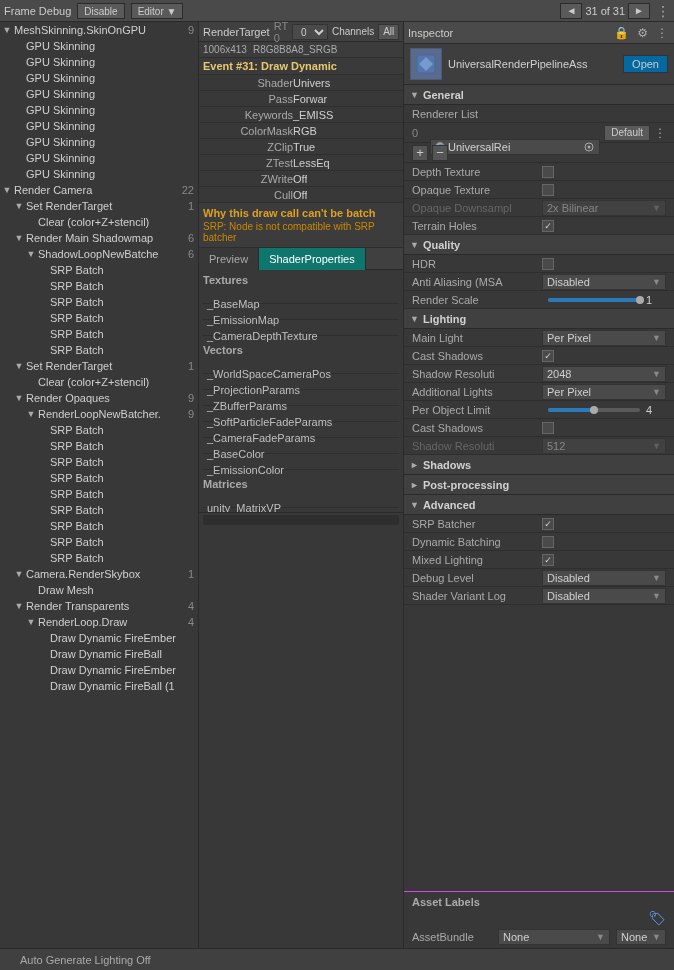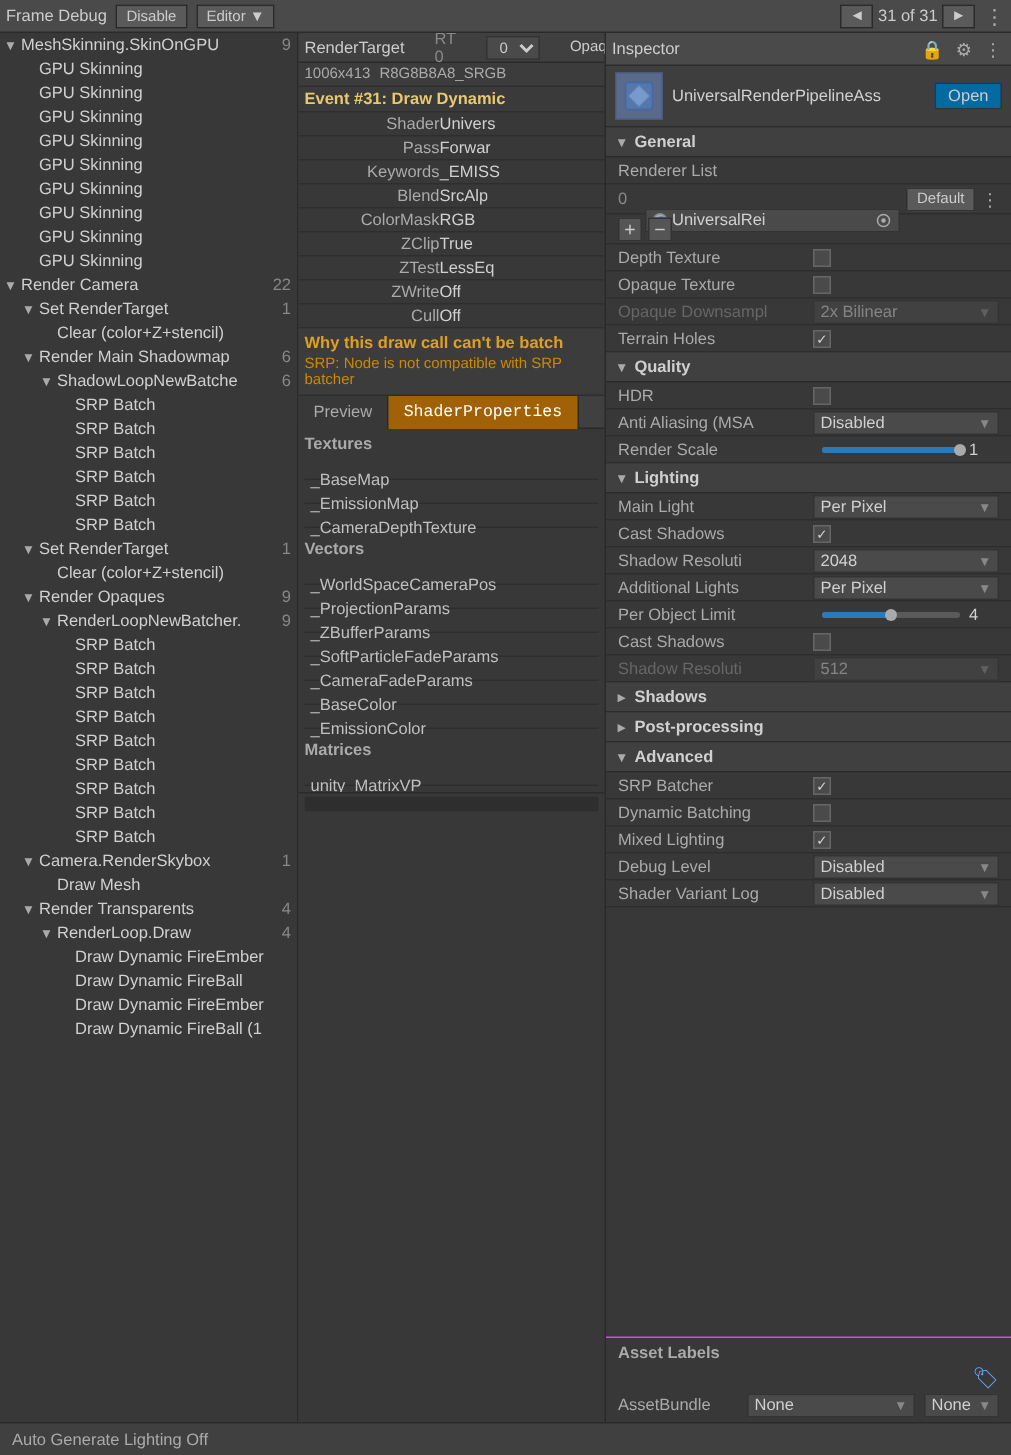--- a/index.html
+++ b/index.html
@@ -138,21 +138,21 @@
     }
 
     
     .rt-bar {
       display: flex;
       align-items: center;
       background: #404040;
       border-bottom: 1px solid #2a2a2a;
       height: 20px;
       padding: 0 4px;
-      gap: 20px;
+      gap: 4px;
     }
     .rt-label { color: #ccc; font-size: 11px; }
     .rt-num { color: #888; font-size: 11px; }
     .rt-dropdown {
       background: #4a4a4a;
       border: 1px solid #333;
       color: #ccc;
       font-size: 10px;
       padding: 1px 4px;
       height: 16px;
@@ -237,23 +237,22 @@
     }
     .tab-btn {
       padding: 2px 10px;
       border: none;
       cursor: pointer;
       font-size: 11px;
       height: 22px;
       border-right: 1px solid #2a2a2a;
     }
     .tab-btn.active {
-      background: #a16207;
+      background: #0f766e;
       color: #fff;
-      font-family: Liberation Mono, monospace;
     }
     .tab-btn.inactive {
       background: #383838;
       color: #aaa;
     }
 
     .shader-section {
       padding: 4px;
     }
     .shader-section-title {
@@ -556,21 +555,21 @@
       padding: 0 4px;
       cursor: pointer;
     }
 
     .bottom-bar {
       display: flex;
       align-items: center;
       background: #404040;
       border-top: 1px solid #2a2a2a;
       height: 22px;
-      padding: 0 8px;
+      padding: 0 20px;
       font-size: 11px;
       color: #aaa;
     }
 
     
     ::-webkit-scrollbar { width: 8px; height: 8px; }
     ::-webkit-scrollbar-track { background: #2e2e2e; }
     ::-webkit-scrollbar-thumb { background: #555; border-radius: 2px; }
 
     .mid-scrollbar-row {
@@ -790,21 +789,21 @@
     </div>
 
   <div class="middle-panel">
 
     <div class="rt-bar">
       <span class="rt-label">RenderTarget</span>
       <span class="rt-num">RT 0</span>
       <select class="rt-dropdown">
         <option>0</option>
       </select>
-      <span class="rt-channels-label">Opaques</span>
+      <span class="rt-channels-label">Channels</span>
       <button class="rt-channels-btn">All</button>
       <button class="rt-channel-btn">R</button>
 
     </div>
 
     <div class="mid-info-row">
       <span class="mid-info-text">1006x413</span>
       <span class="mid-info-text" style="margin-left:6px;">R8G8B8A8_SRGB</span>
     </div>
 
@@ -817,24 +816,20 @@
           <span class="prop-key">Shader</span>
           <span class="prop-val">Univers</span>
         </div>
         <div class="prop-row">
           <span class="prop-key">Pass</span>
           <span class="prop-val">Forwar</span>
         </div>
         <div class="prop-row">
           <span class="prop-key">Keywords</span>
           <span class="prop-val">_EMISS</span>
-        </div>
-        <div class="prop-row">
-          <span class="prop-key">Blend</span>
-          <span class="prop-val">SrcAlp</span>
         </div>
         <div class="prop-row">
           <span class="prop-key">ColorMask</span>
           <span class="prop-val">RGB</span>
         </div>
         <div class="prop-row">
           <span class="prop-key">ZClip</span>
           <span class="prop-val">True</span>
         </div>
         <div class="prop-row">

